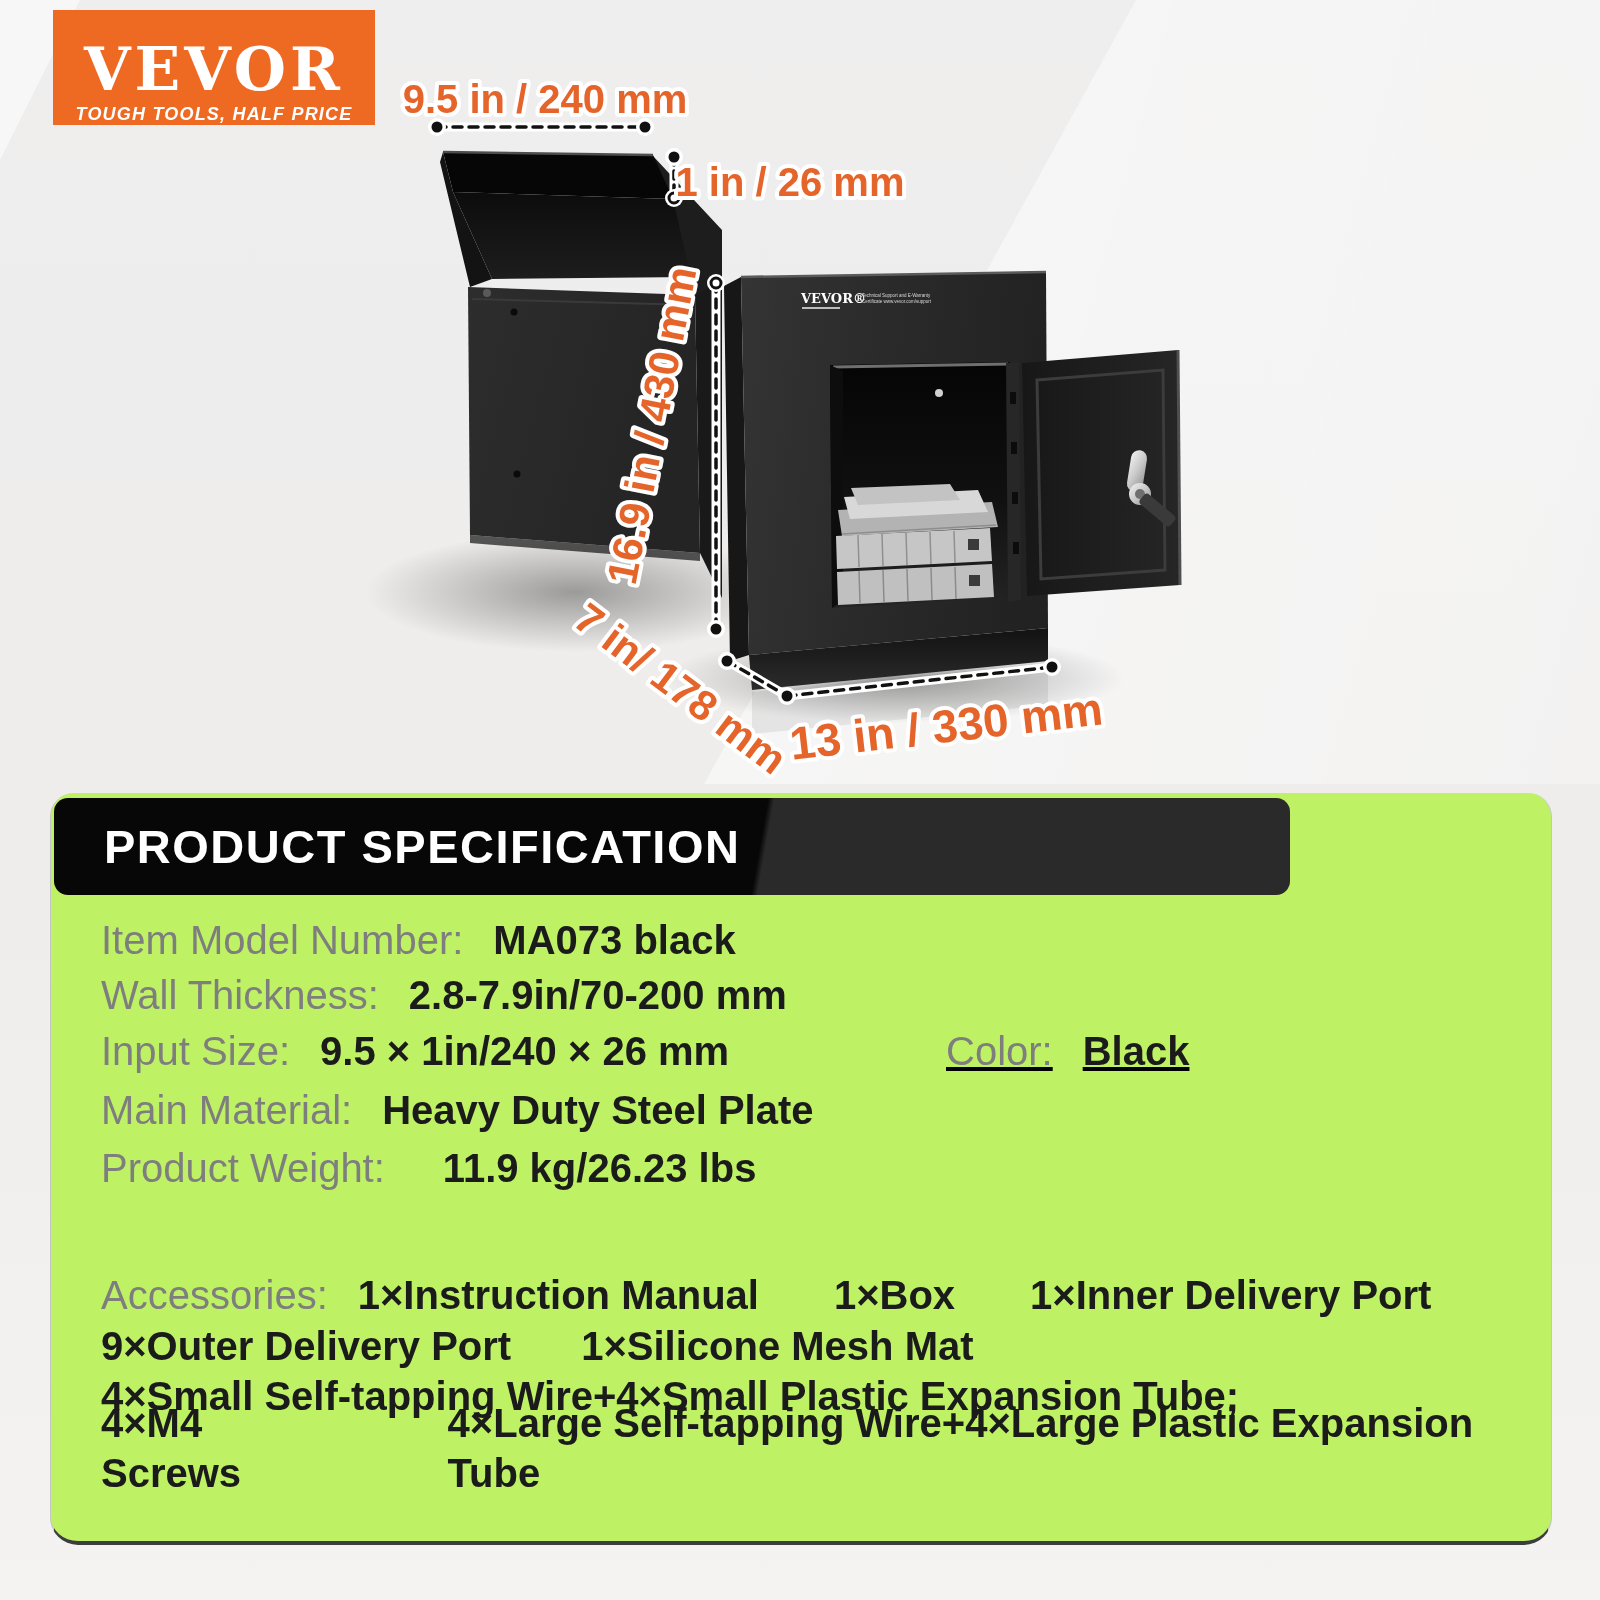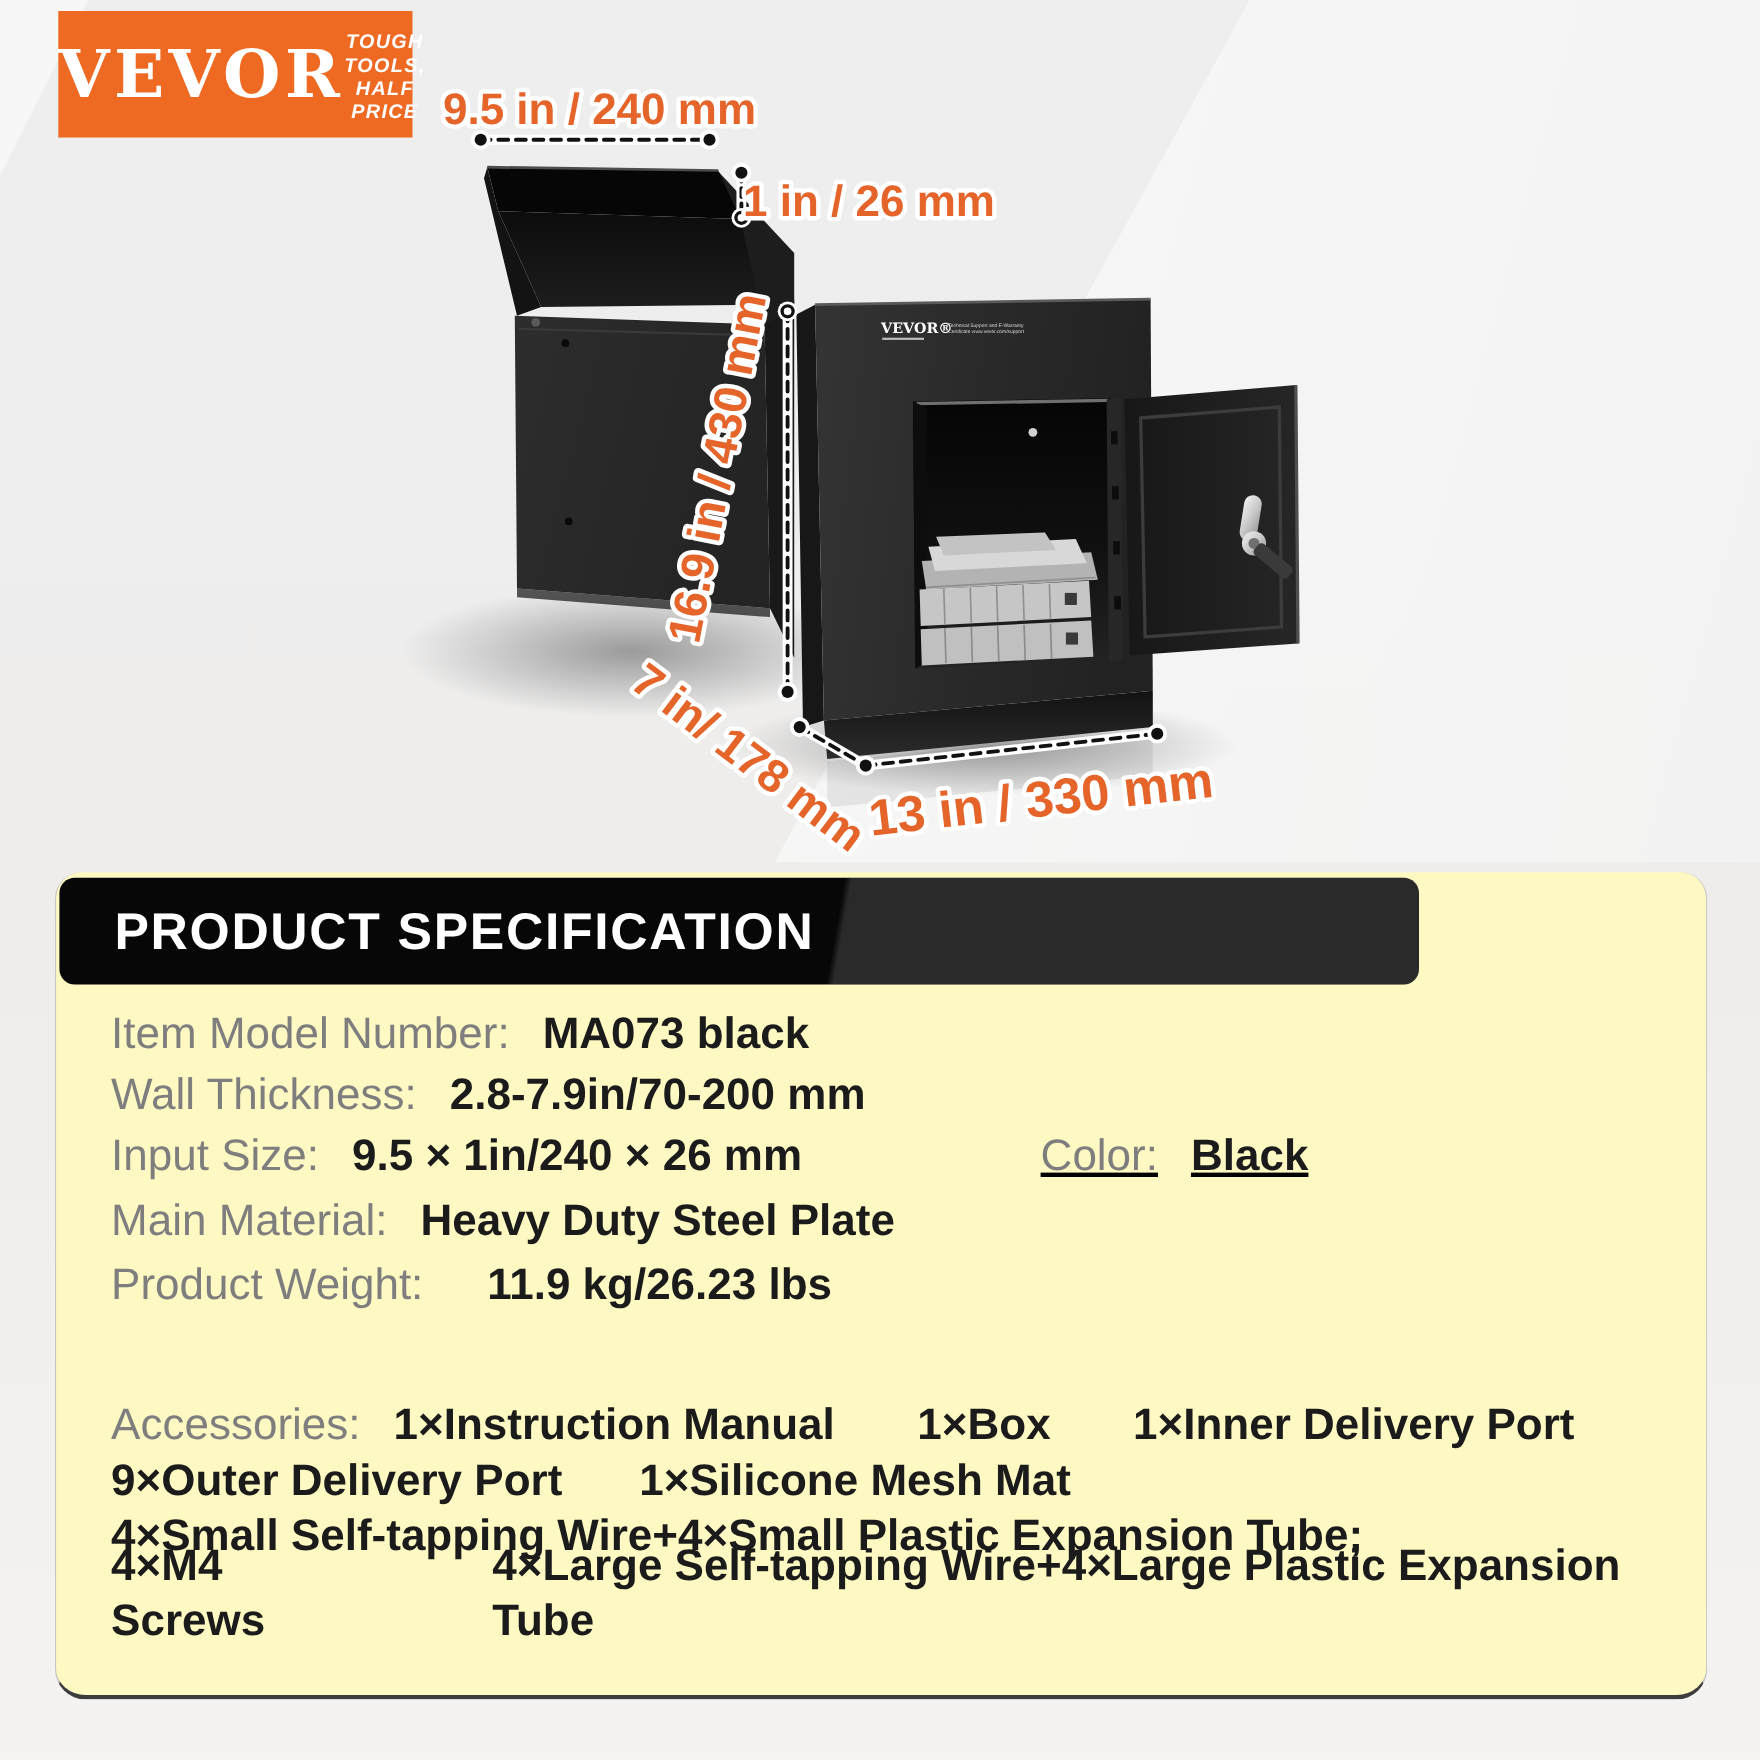--- a/index.html
+++ b/index.html
@@ -20,36 +20,36 @@
   .band-b{
     position:absolute;inset:0;
     background:rgba(255,255,255,.55);
     clip-path:polygon(0 0,5% 0,0 10%);
   }
 
   
   .logo{
     position:absolute;left:53px;top:10px;width:322px;height:115px;
     background:#ee6a23;color:#fff;text-align:center;
-    display:flex;flex-direction:row;justify-content:flex-start;align-items:center;
+    display:flex;flex-direction:column;justify-content:flex-end;align-items:center;
   }
   .logo-text{
     font-family:"DejaVu Serif",serif;font-weight:bold;
     font-size:60px;letter-spacing:4px;line-height:62px;
   }
   .logo-tagline{
     font-size:18px;font-weight:bold;letter-spacing:1.2px;margin-top:4px;font-style:italic;
   }
 
   .product{position:absolute;left:0;top:0;width:1600px;height:790px;}
 
   
   .spec-panel{
     position:absolute;left:50px;top:793px;width:1502px;height:752px;
-    background:#fef9c3;
+    background:#bef264;
     border-left:1px solid #c6c5c5;border-right:1px solid #c6c5c5;
     border-bottom:4px solid #3d3d3d;
     border-radius:24px 24px 28px 28px;
     box-sizing:border-box;
   }
   .spec-header{
     position:absolute;left:3px;top:5px;width:1236px;height:97px;
     background:#070707;border-radius:14px;
     overflow:hidden;
   }

